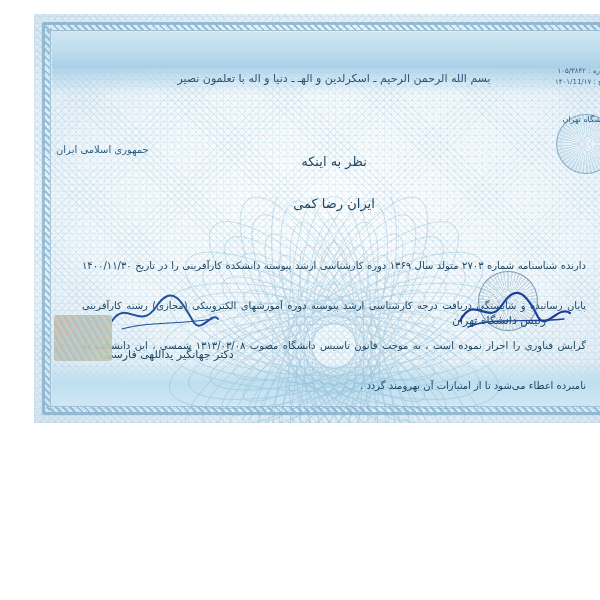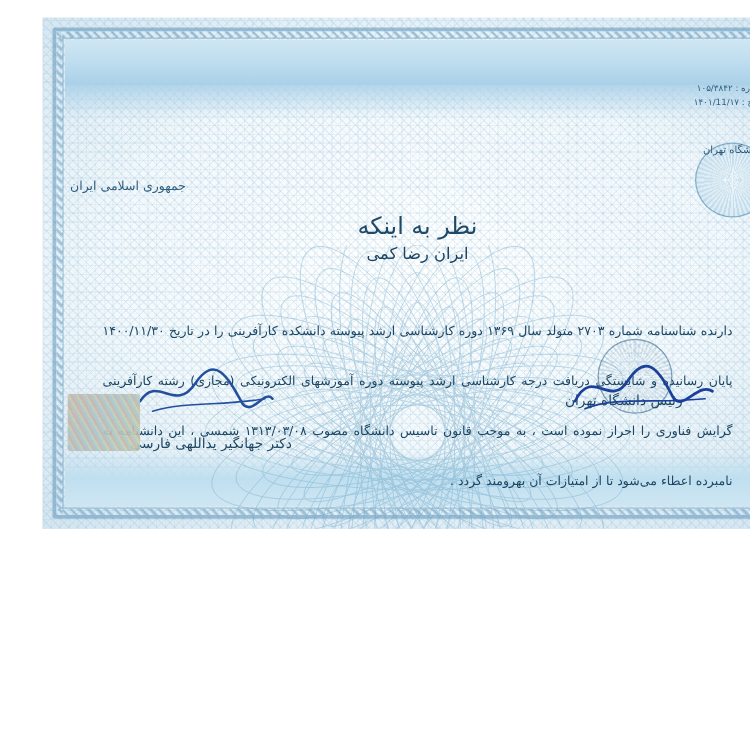--- a/index.html
+++ b/index.html
@@ -170,24 +170,24 @@
     left: 22px;
     top: 130px;
     font-size: 10px;
     color: #2f5f80;
     white-space: nowrap;
   }
 
   
   .title-note {
     position: absolute;
-    top: 156px;
+    top: 140px;
     left: 50%;
     transform: translateX(-50%);
-    font-size: 19px;
+    font-size: 13px;
     color: #1e4a68;
     white-space: nowrap;
   }
   .recipient {
     position: absolute;
     top: 182px;
     left: 50%;
     transform: translateX(-50%);
     font-size: 13px;
     color: #1b4462;
@@ -306,20 +306,21 @@
       <div>
         <span>شماره :</span>
         <span>۱۰۵/۳۸۴۲</span>
       </div>
       <div>
         <span>تاریخ :</span>
         <span>۱۴۰۱/11/۱۷</span>
       </div>
     </div>
 
+    <div class="bismillah">بسم الله الرحمن الرحیم ـ اسکرلدین و الهـ ـ دنیا و اله با تعلمون نصیر</div>
 
     <div class="logo">
       <span>دانشگاه تهران</span>
     </div>
 
     <div class="side-text">جمهوری اسلامی ایران</div>
 
     <div class="title-note">نظر به اینکه</div>
     <div class="recipient">ایران رضا کمی</div>
 

